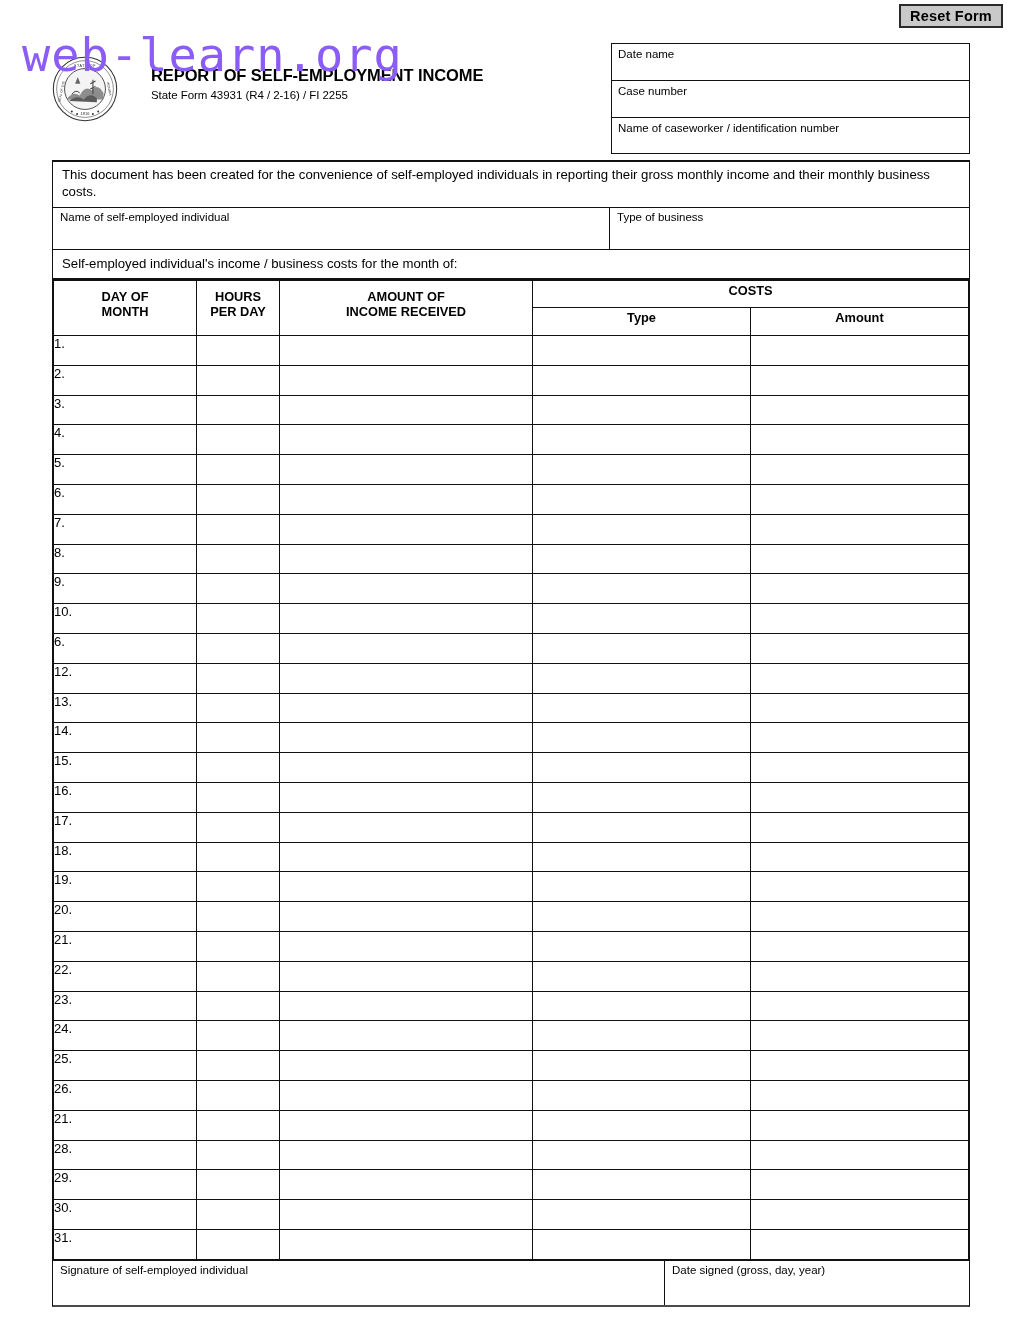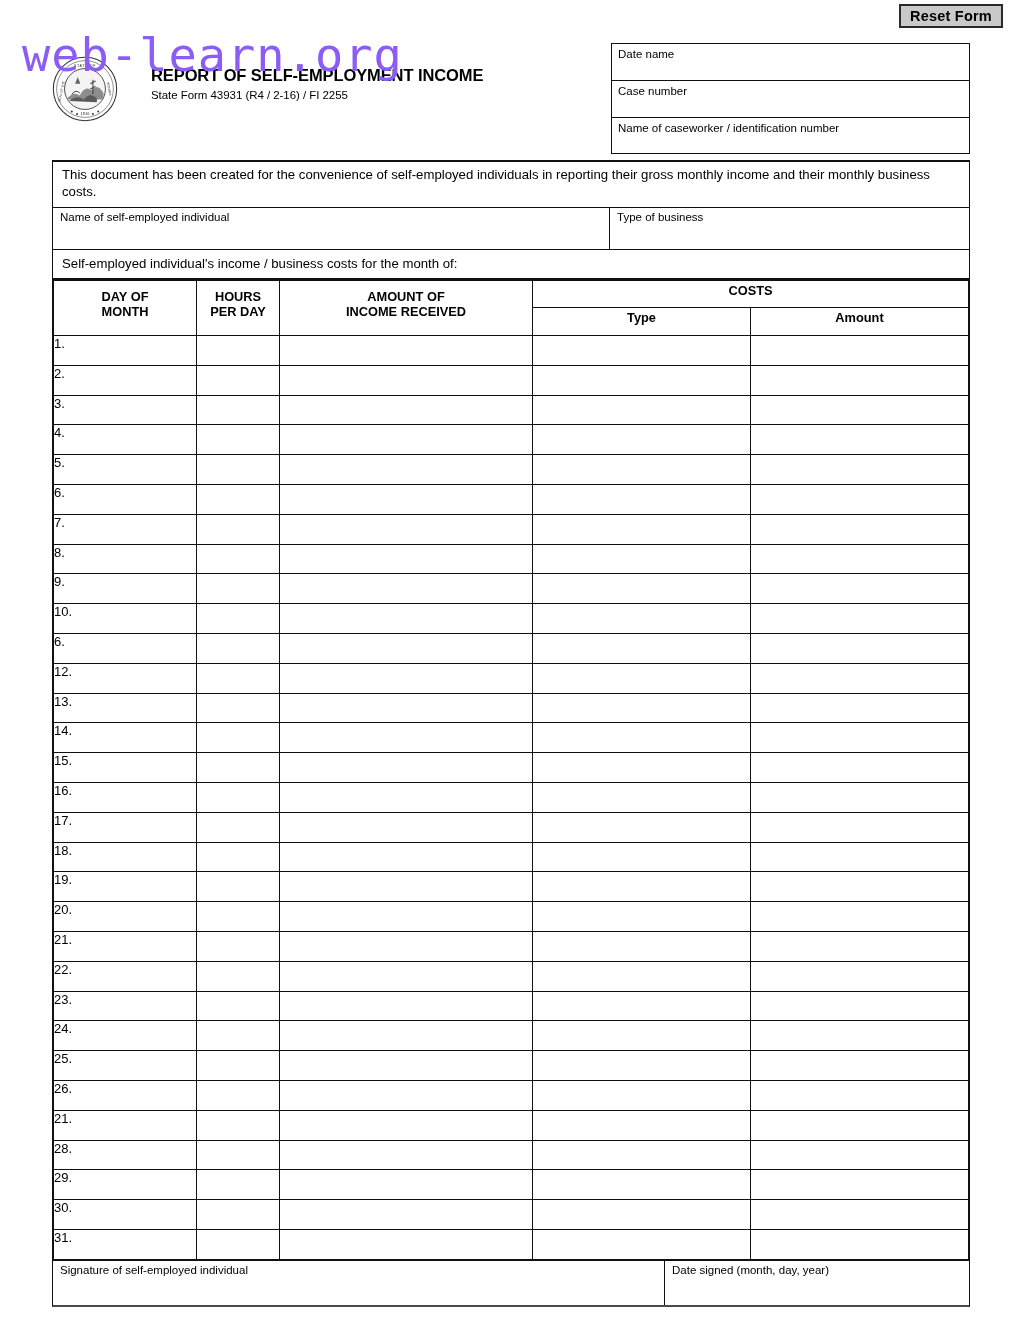--- a/index.html
+++ b/index.html
@@ -501,18 +501,18 @@
             <td class="blank"></td>
           </tr>
         </tbody>
     </table>
 
     <div class="sig-row">
       <div class="sig-cell">
         <span>Signature of self-employed individual</span>
       </div>
       <div class="date-cell">
-        <span>Date signed (month, day, year)</span>
+        <span>Date signed (gross, day, year)</span>
       </div>
     </div>
 
   </div>
 </div>
 
 </body></html>

